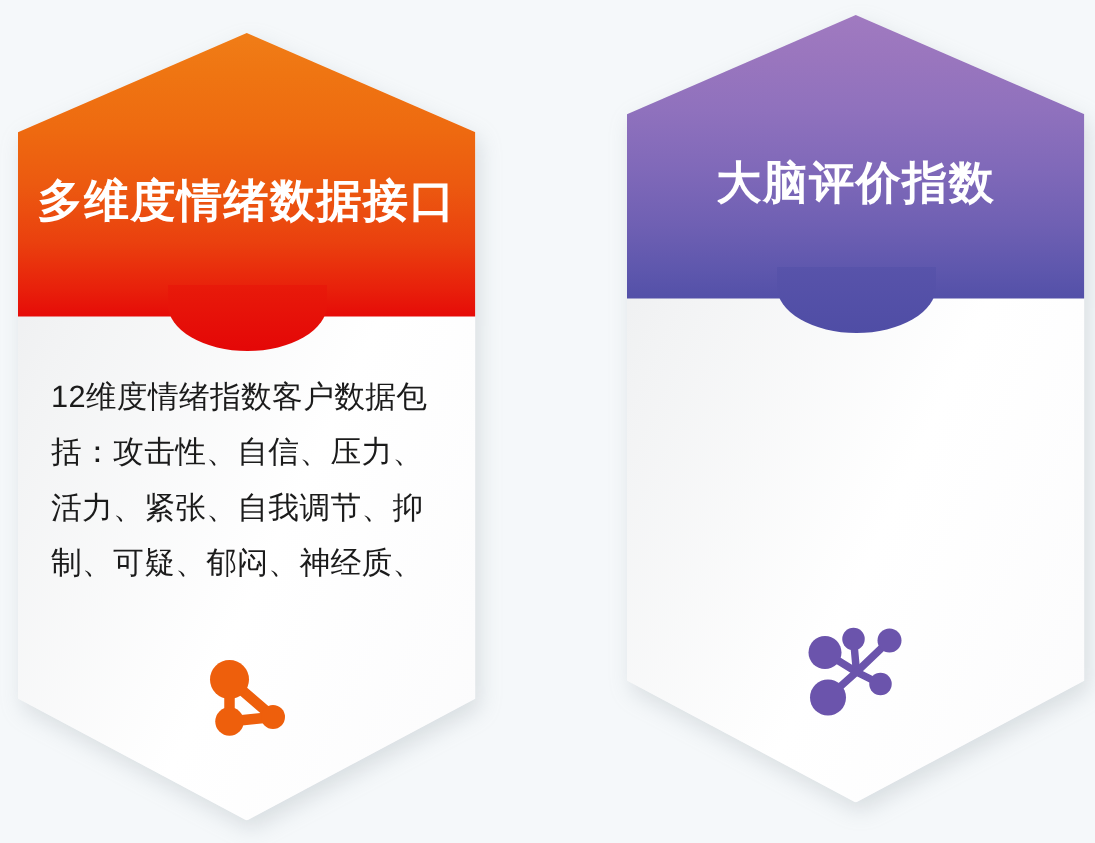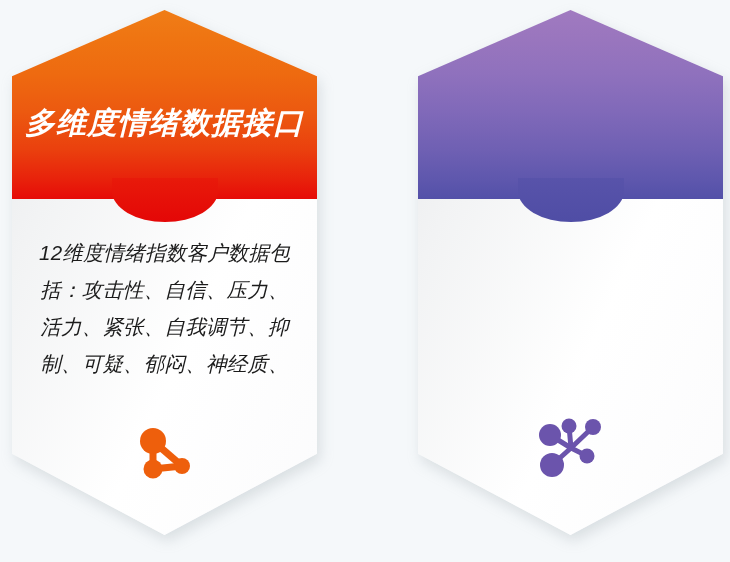--- a/index.html
+++ b/index.html
@@ -97,45 +97,44 @@
     letter-spacing: 1px;
     line-height: 1;
     white-space: nowrap;
   }
 
   
   .card-text {
     position: absolute;
     left: 22px;
     right: 22px;
-    text-align: center;
+    text-align: left;
     color: #1b1b1b;
     font-size: 20.5px;
     line-height: 37px;
     letter-spacing: 0.2px;
   }
   .card-text.first { top: 224px; }
   .card-text.second { top: 305px; }
 
   
   .card-icon {
     position: absolute;
     left: 50%;
     transform: translateX(-50%);
   }
   .icon-a { top: 416px; }
   .icon-b { top: 405px; }
 
   
   #card-emotion {
     left: 12px;
-    top: 10px;
+    top: 22px;
     width: 305px;
     height: 525px;
-    font-style: italic;
   }
   #card-brain {
     left: 418px;
     top: 10px;
     width: 305px;
     height: 525px;
   }
 </style>
 </head>
 <body>
@@ -175,20 +174,21 @@
   <div class="card" id="card-brain">
     <div class="card-clip">
 
       <div class="card-body-bg"></div>
 
       <div class="card-head">
         <div class="fill grad-purple"></div>
         <div class="tab tab-purple"></div>
       </div>
 
+      <div class="card-title">大脑评价指数</div>
 
 
       <div class="card-icon icon-b">
         <svg width="72" height="66" viewBox="0 0 72 66" xmlns="http://www.w3.org/2000/svg">
           <g stroke="#6b54ac" stroke-width="5" stroke-linecap="round" fill="none">
             <line x1="36" y1="33" x2="15" y2="20"></line>
             <line x1="36" y1="33" x2="34" y2="11"></line>
             <line x1="36" y1="33" x2="58" y2="12"></line>
             <line x1="36" y1="33" x2="52" y2="41"></line>
             <line x1="36" y1="33" x2="17" y2="50"></line>

